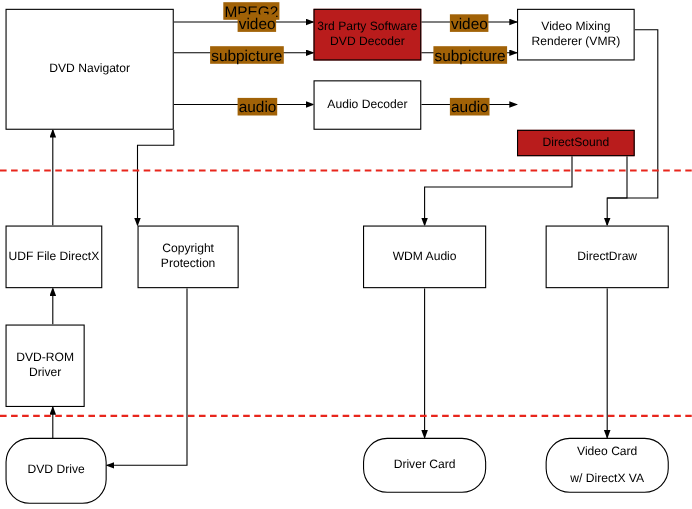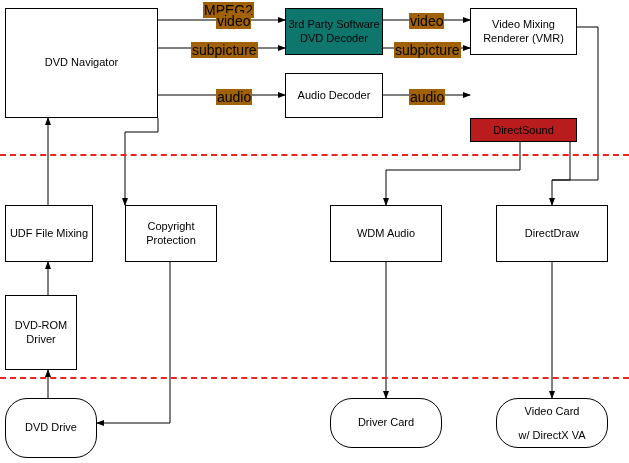--- a/index.html
+++ b/index.html
@@ -23,21 +23,21 @@
     display: flex;
     flex-direction: column;
     align-items: center;
     justify-content: center;
     text-align: center;
     font-size: 11px;
     color: #000000;
     line-height: 1.25;
   }
   .box.shaded {
-    background: #0f766e;
+    background: #b91c1c;
   }
   .capsule {
     position: absolute;
     box-sizing: border-box;
     border: 1px solid #000000;
     background: #ffffff;
     border-radius: 22px;
     display: flex;
     align-items: center;
     justify-content: center;
@@ -150,21 +150,21 @@
   <div class="box" style="left:285px; top:73px; width:98px; height:45px;">
     <span>Audio Decoder</span>
   </div>
 
 
   <div class="sub" style="left:470px; top:118px; width:107px; height:24px;">
     <span>DirectSound</span>
   </div>
 
   <div class="box" style="left:5px; top:205px; width:88px; height:57px;">
-    <span>UDF File Mixing</span>
+    <span>UDF File DirectX</span>
   </div>
 
   <div class="box" style="left:125px; top:205px; width:92px; height:57px;">
     <span>Copyright</span>
     <span>Protection</span>
   </div>
 
   <div class="box" style="left:330px; top:205px; width:112px; height:57px;">
     <span>WDM Audio</span>
   </div>

